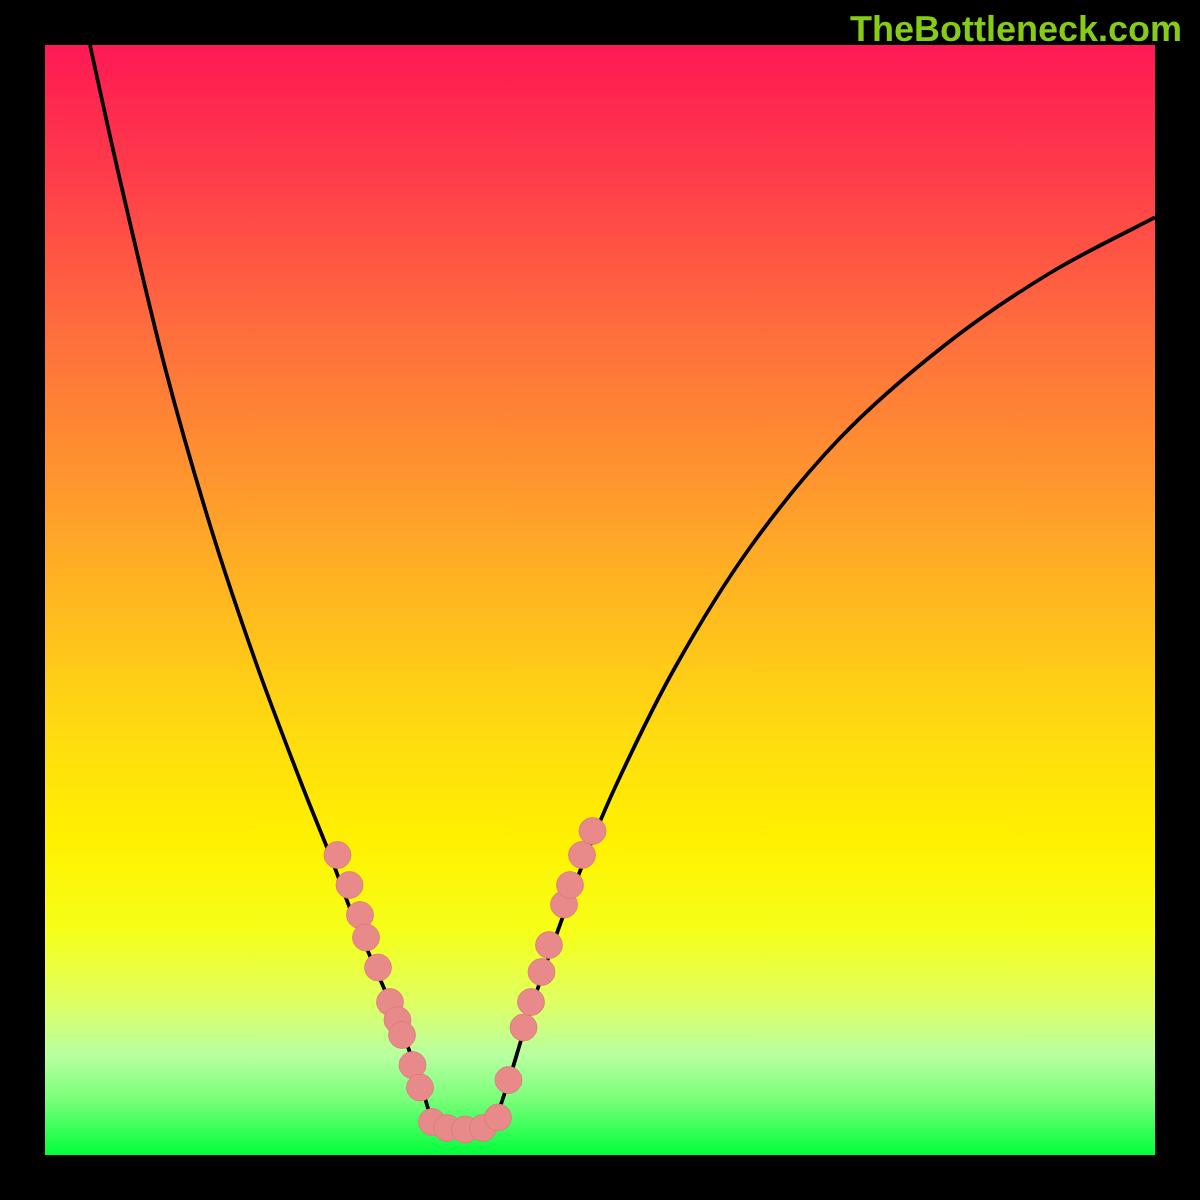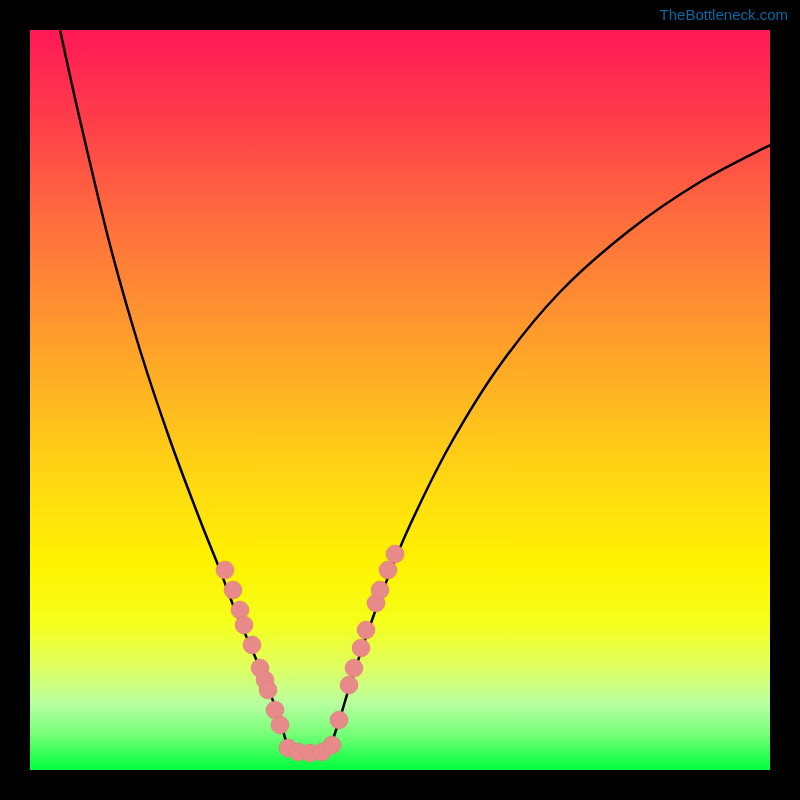--- a/index.html
+++ b/index.html
@@ -28,23 +28,23 @@
       #e0ff60 86%,
       #b8ffa0 91%,
       #7aff7a 95%,
       #00ff3c 100%
     );
   }
   .watermark {
     position: absolute;
     top: 6px;
     right: 12px;
-    color: #0369a1;
-    font-size: 15px;
-    font-weight: 400;
+    color: #84cc16;
+    font-size: 24px;
+    font-weight: 700;
     z-index: 10;
   }
   svg.curve {
     position: absolute;
     left: 0; top: 0;
     width: 740px;
     height: 740px;
     z-index: 5;
   }
   .dot {

